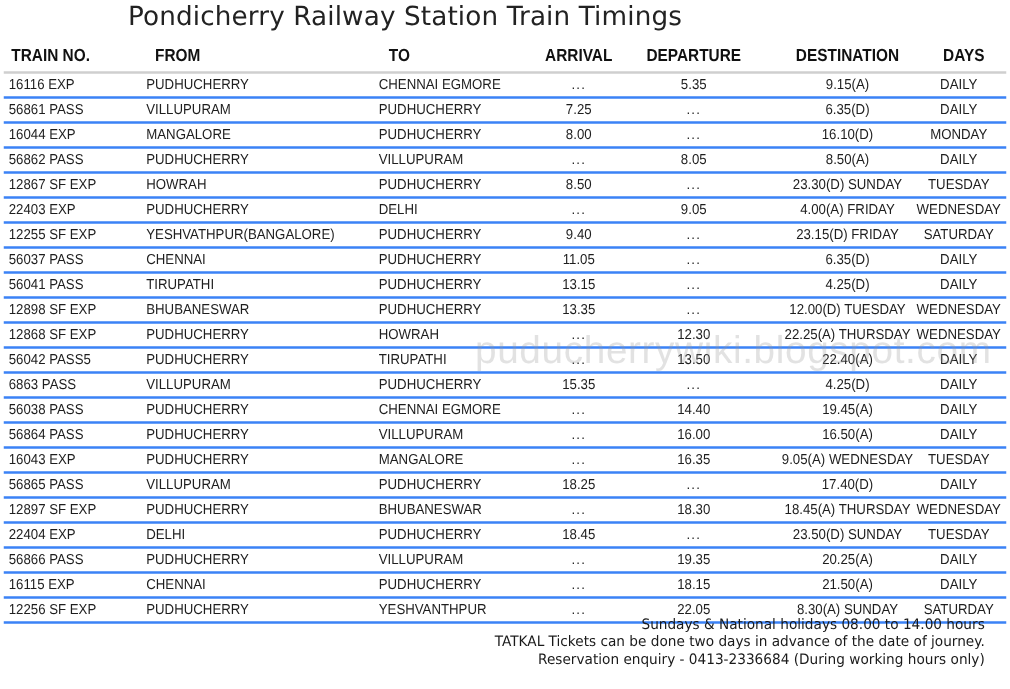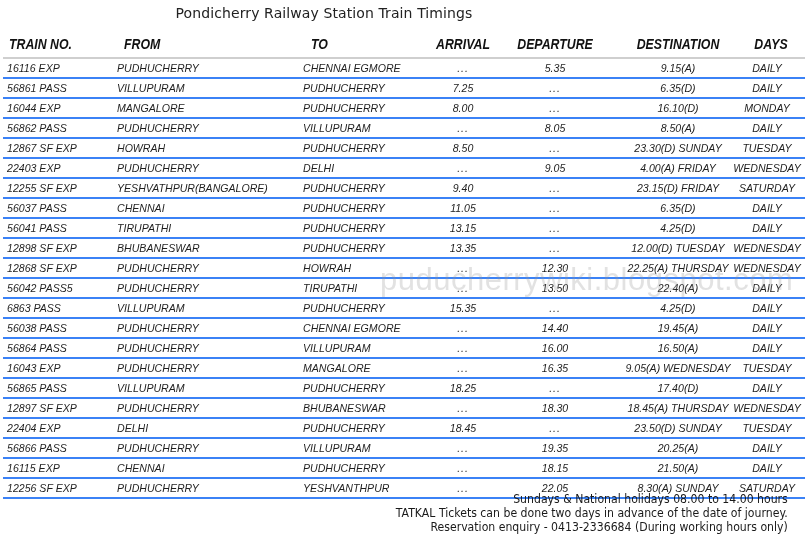--- a/index.html
+++ b/index.html
@@ -3,25 +3,25 @@
   <meta charset="utf-8">
   <style>
     html, body { margin: 0; padding: 0; background: #ffffff; }
     body {
       width: 808px; height: 551px; overflow: hidden; position: relative;
       font-family: "DejaVu Sans", "Liberation Sans", sans-serif;
       color: #1a1a1a;
     }
     .title {
       position: absolute; left: 0; top: 0; width: 648px; text-align: center;
-      font-size: 14px; line-height: 26px; color: #222; font-weight: normal;
+      font-size: 21px; line-height: 26px; color: #222; font-weight: normal;
       letter-spacing: 0.1px;
     }
     .table {
-      position: absolute; left: 3px; top: 33px; width: 802px; font-style: italic;
+      position: absolute; left: 3px; top: 33px; width: 802px;
     }
     .hdr, .row {
       position: relative; display: block; width: 100%;
     }
     .hdr { height: 24px; border-bottom: 2px solid #cfcfcf; }
     .row { height: 18px; border-bottom: 2px solid #3b82f6; }
     .cell {
       position: absolute; top: 0; white-space: nowrap;
       font-family: "Liberation Sans", sans-serif;
     }

